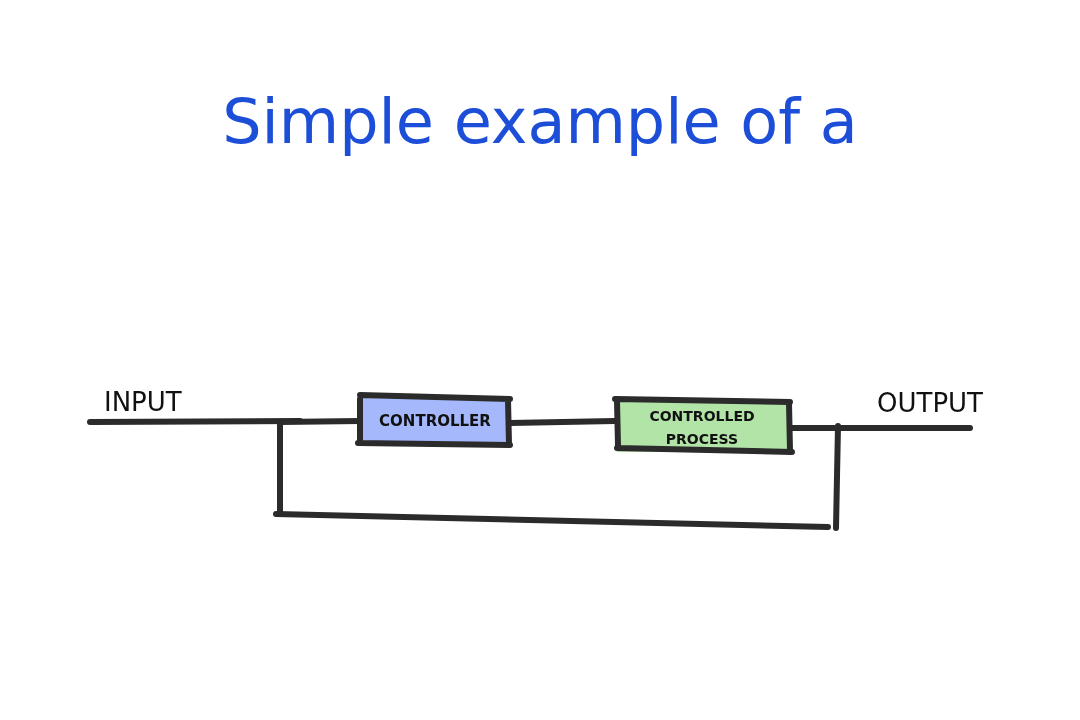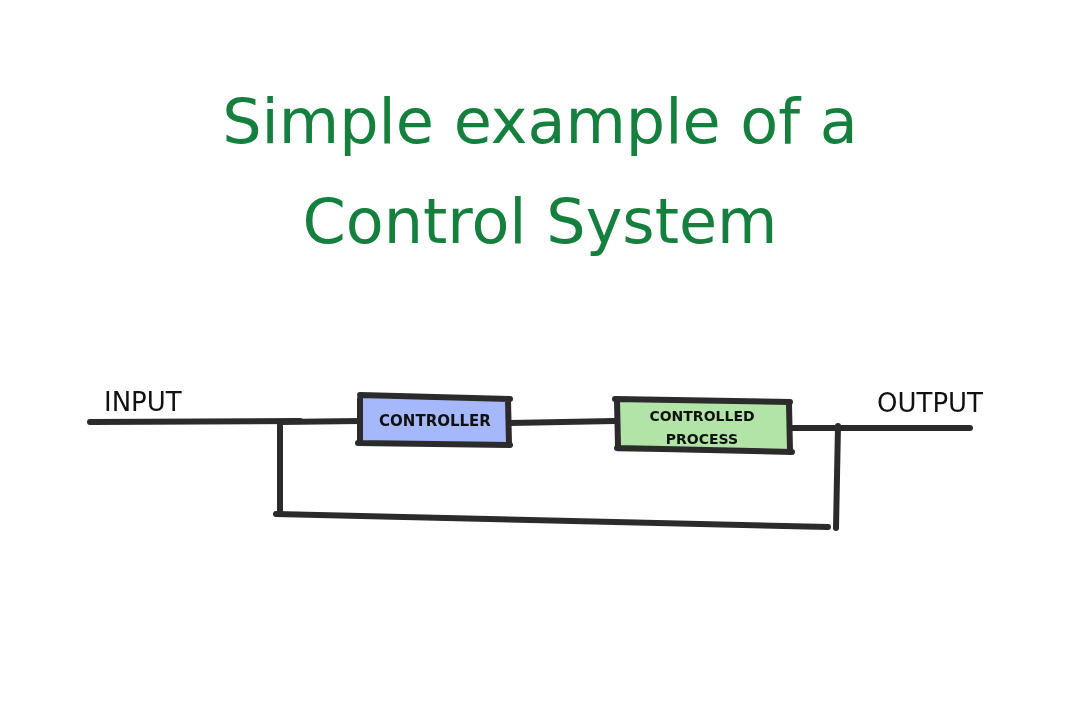--- a/index.html
+++ b/index.html
@@ -1,32 +1,31 @@
 <!DOCTYPE html>
 <html><head>
 <meta charset="utf-8">
 <style>
   html, body { margin: 0; padding: 0; background: #ffffff; }
   body { width: 1080px; height: 720px; position: relative; overflow: hidden; }
   .title {
     position: absolute; left: 0; top: 72px; width: 1080px;
     text-align: center; font-family: "DejaVu Sans", sans-serif;
-    font-size: 62px; line-height: 100px; color: #15803d;
+    font-size: 62px; line-height: 100px; color: #1d4ed8;
   }
   svg { position: absolute; left: 0; top: 0; }
   .lbl { font-family: "DejaVu Sans", sans-serif; font-size: 26px; fill: #111; }
   .boxtxt { font-family: "DejaVu Sans", sans-serif; font-weight: bold; fill: #111; }
   .ln { stroke: #2b2b2b; stroke-width: 6; stroke-linecap: round; fill: none; }
 </style>
 </head>
 <body>
 
 <div class="title">
   <div>Simple example of a</div>
-  <div>Control System</div>
 </div>
 
 <svg width="1080" height="720" viewBox="0 0 1080 720">
 
   <path class="ln" d="M90 422 L300 421"></path>
   <path class="ln" d="M280 422 L360 421"></path>
 
   <path class="ln" d="M510 423 L615 421"></path>
 
   <path class="ln" d="M792 428 L970 428"></path>

